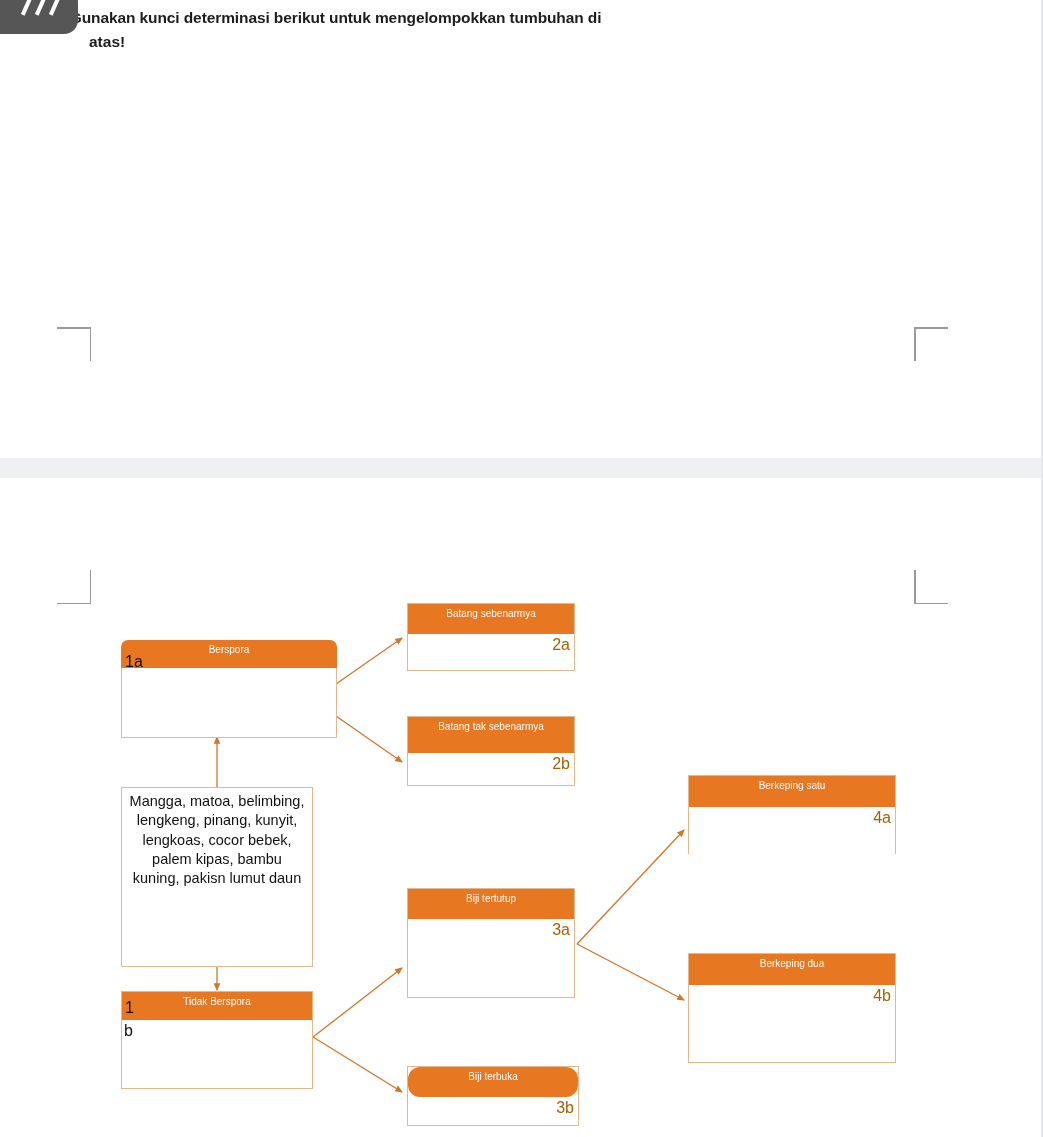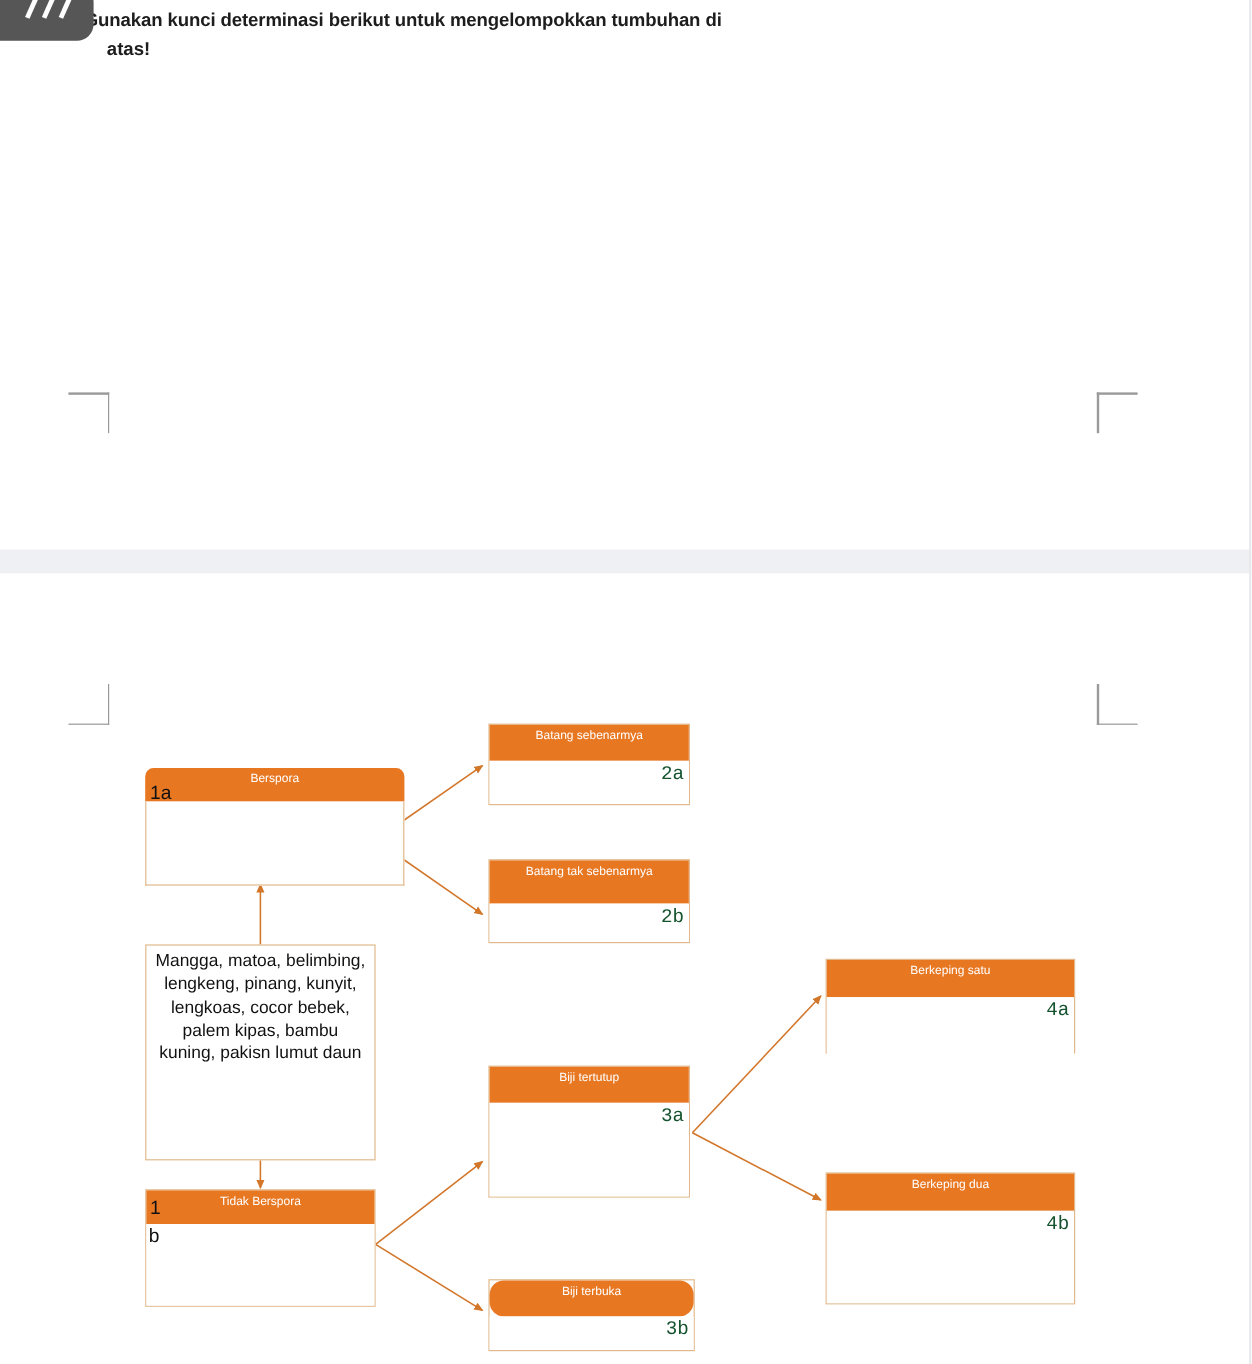--- a/index.html
+++ b/index.html
@@ -163,22 +163,22 @@
   .node .body {
     position: relative;
     box-sizing: border-box;
     background: #ffffff;
   }
   .node .code {
     position: absolute;
     right: 4px;
     top: 2px;
     font-size: 16px;
-    color: #14532d;
-    font-family: Liberation Mono, monospace;
+    color: #a16207;
+    font-family: Liberation Sans, sans-serif;
   }
   .node.rounded-top .hdr {
     border-radius: 7px 7px 0 0;
   }
   .node.rounded-top {
     border-radius: 7px 7px 0 0;
     border: none;
   }
   .node.rounded-top .body {
     border: 1px solid #e2b98c;
@@ -306,28 +306,28 @@
       </div>
     </div>
 
     <div class="node" style="left:407px; top:1066px; width:172px; height:60px;">
       <div class="hdr" style="height:30px;border-radius:12px;">Biji terbuka</div>
       <div class="body" style="height:28px;">
         <span class="code">3b</span>
       </div>
     </div>
 
-    <div class="node" style="left:688px; top:775px; width:208px; height:79px;margin-top:24px;">
+    <div class="node" style="left:688px; top:775px; width:208px; height:79px;">
       <div class="hdr" style="height:31px;">Berkeping satu</div>
       <div class="body" style="height:79px;">
         <span class="code">4a</span>
       </div>
     </div>
 
-    <div class="node" style="left:688px; top:953px; width:208px; height:110px;margin-top:24px;">
+    <div class="node" style="left:688px; top:953px; width:208px; height:110px;">
       <div class="hdr" style="height:31px;">Berkeping dua</div>
       <div class="body" style="height:77px;">
         <span class="code">4b</span>
       </div>
     </div>
 
   </div>
 </div>
 
 </body></html>

